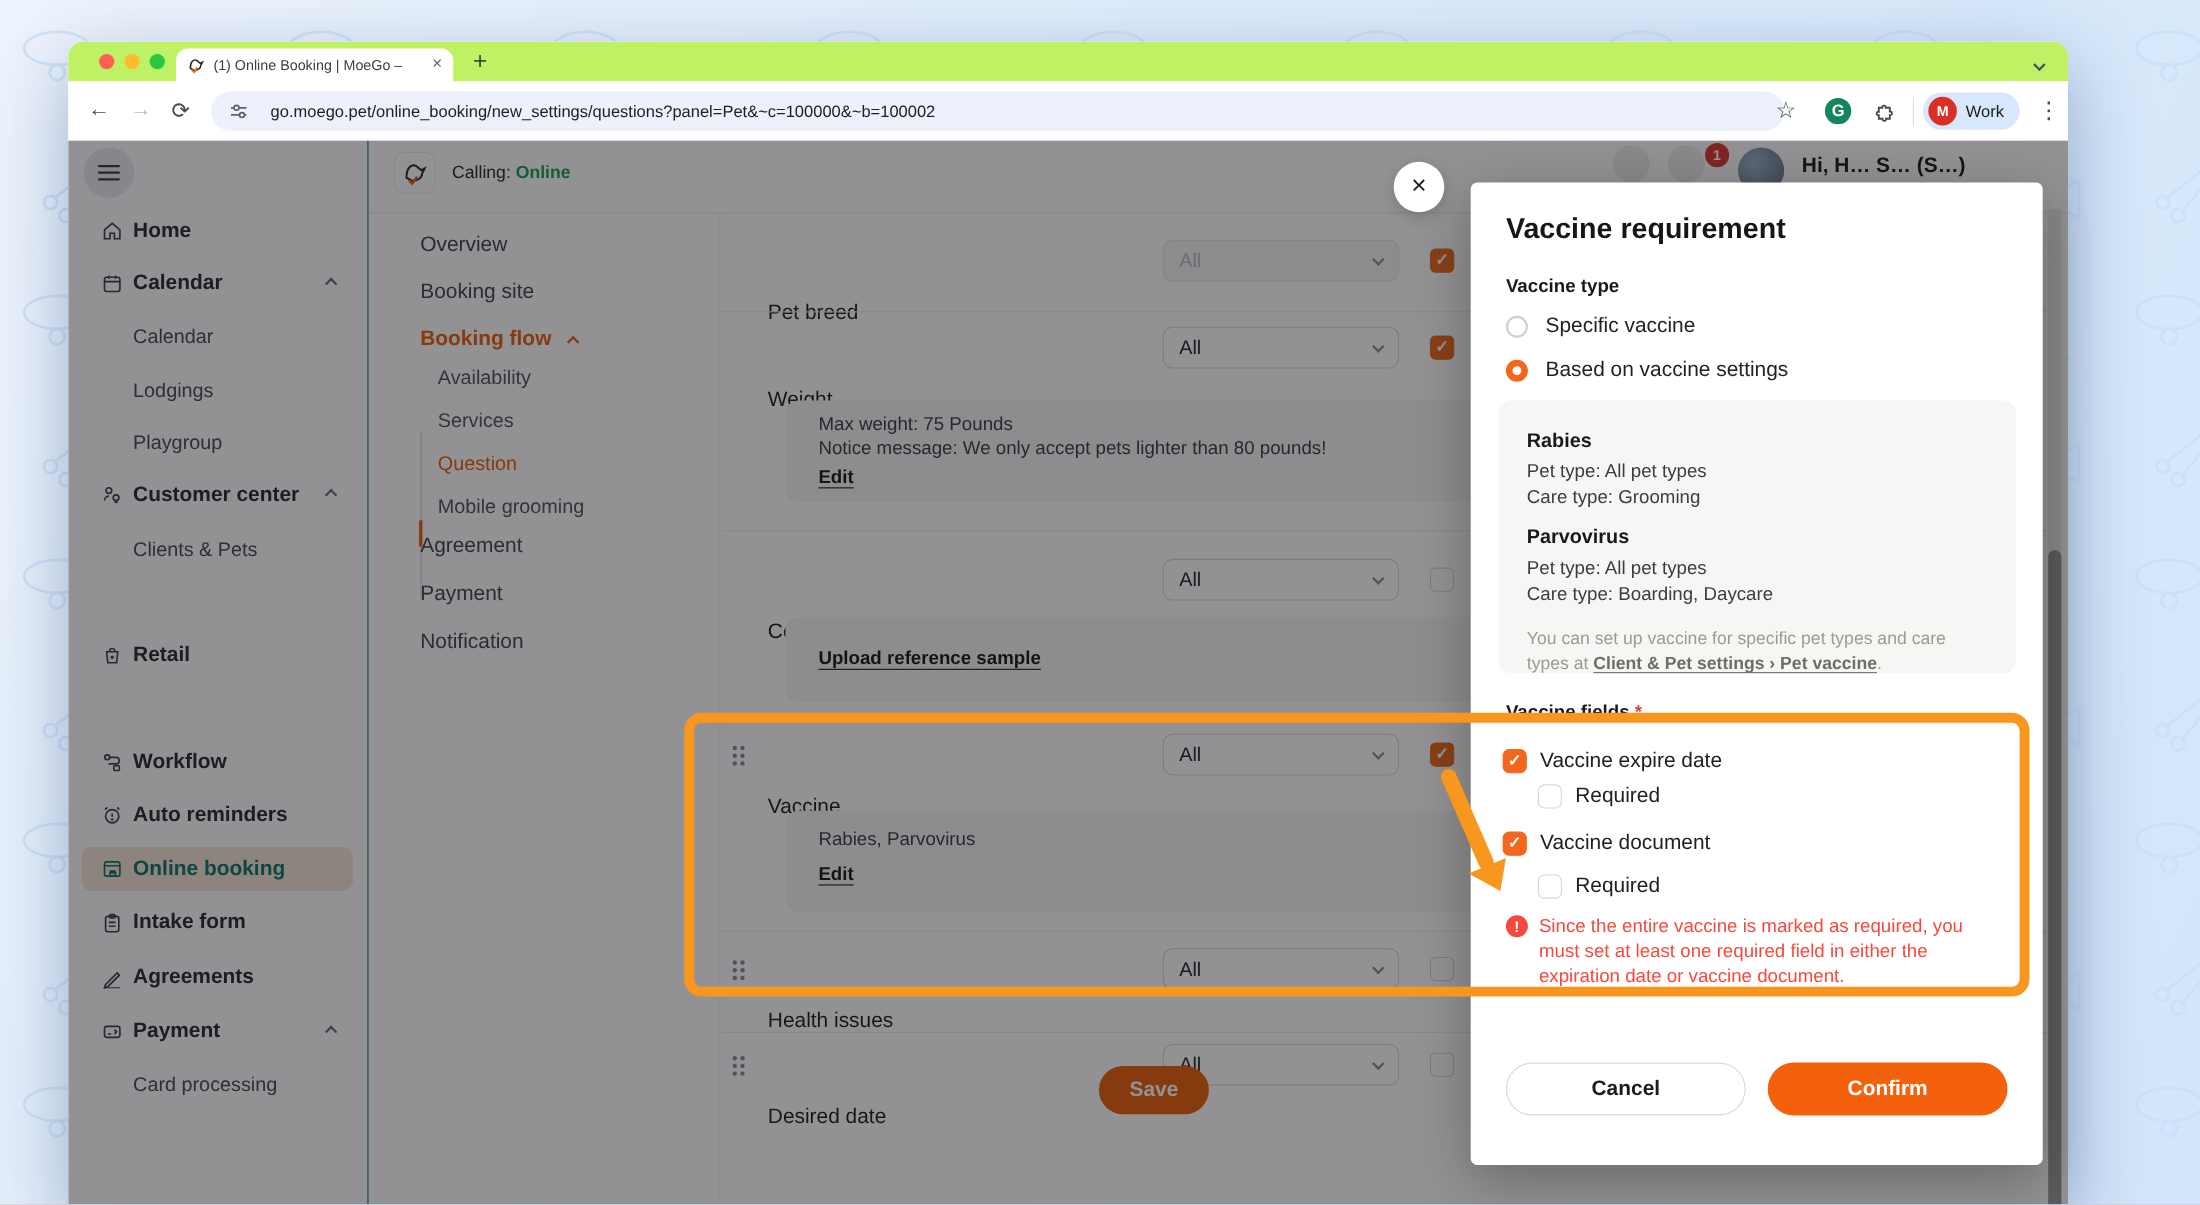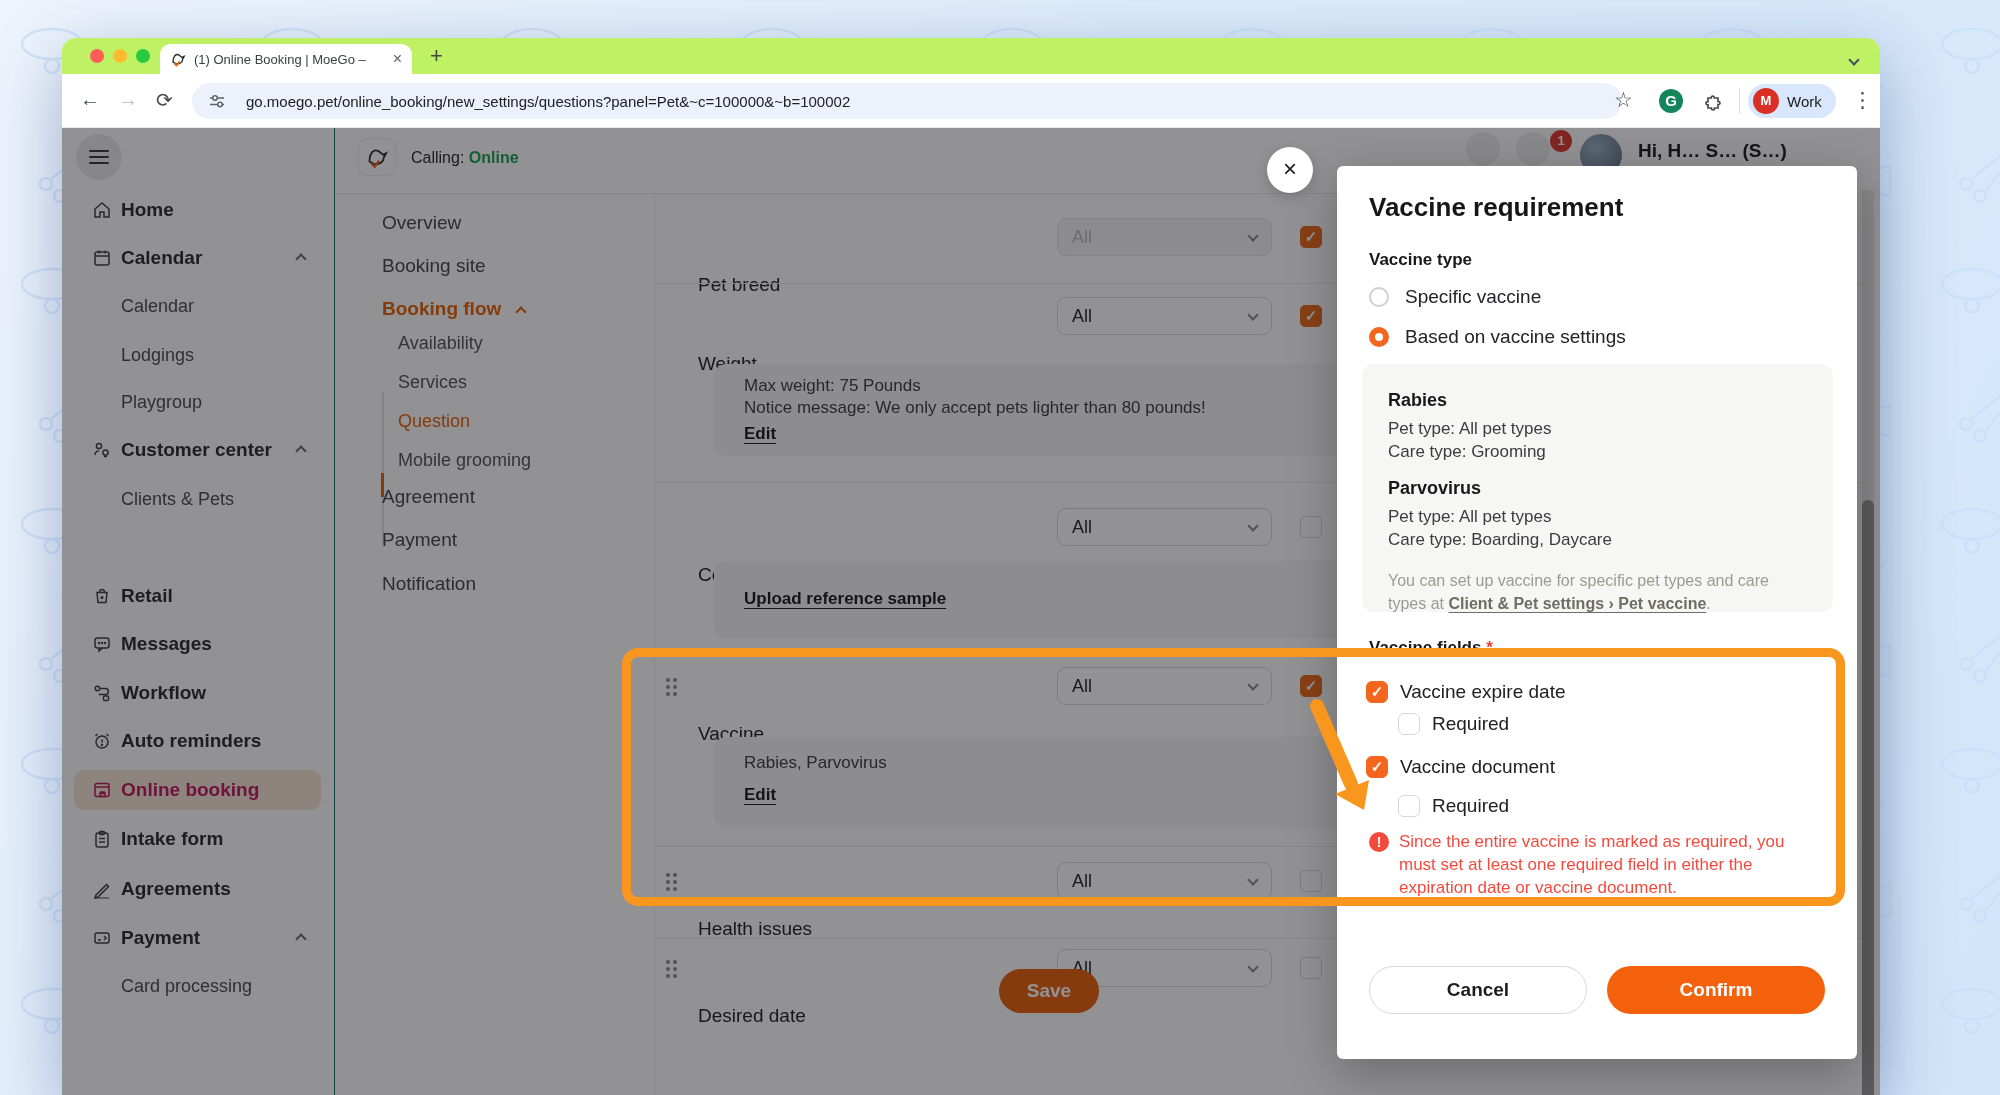--- a/index.html
+++ b/index.html
@@ -49,21 +49,21 @@
   .hamburger { position:absolute; left:14px; top:6px; width:46px; height:46px; border-radius:50%;
     background:#ececee; display:flex; flex-direction:column; justify-content:center; gap:4px; padding:0 13px; }
   .hamburger i { display:block; height:2px; background:#3a3a40; border-radius:1px; }
   .sb-item { position:absolute; left:0; width:273px; height:48px; display:flex; align-items:center; }
   .sb-ico { position:absolute; left:30px; width:20px; height:20px; color:#3f3f46; }
   .sb-ico svg { width:20px; height:20px; stroke:currentColor; fill:none; stroke-width:1.5; }
   .sb-label { position:absolute; left:59px; font-size:19px; font-weight:600; color:#2b2b31; }
   .sb-sub .sb-label { font-weight:400; font-size:18px; color:#4b4b52; }
   .sb-active-pill { position:absolute; left:12px; right:14px; top:4px; bottom:4px;
     background:#f7e5d7; border-radius:10px; }
-  .sb-item.active .sb-label, .sb-item.active .sb-ico { color:#be185d; }
+  .sb-item.active .sb-label, .sb-item.active .sb-ico { color:#0f766e; }
   .chev { display:inline-block; width:8px; height:8px; border-right:2px solid currentColor;
     border-bottom:2px solid currentColor; }
   .chev.up { transform:rotate(-135deg); }
   .chev.down { transform:rotate(45deg); }
   .sb-chev { position:absolute; right:30px; color:#6d6d74; }
 
   
   .subnav { position:absolute; left:274px; top:66px; width:319px; bottom:0; border-right:1px solid #efefef; }
   .sn-item { position:absolute; left:46px; font-size:19px; color:#45454b; }
   .sn-item.sub { left:62px; font-size:18px; color:#55555a; }
@@ -271,30 +271,20 @@
         <span class="sb-label">Clients &amp; Pets</span>
       </div>
       <div class="sb-item" style="top:444px">
         <span class="sb-ico"><svg viewBox="0 0 20 20">
               <path d="M5 6.5h10l-1 10H6z"></path>
               <path d="M7.5 6.5c0-4 5-4 5 0"></path>
               <circle cx="10" cy="11.5" r="0.8"></circle>
             </svg></span>
         <span class="sb-label">Retail</span>
       </div>
-      <div class="sb-item" style="top:492px">
-        <span class="sb-ico"><svg viewBox="0 0 20 20">
-              <rect x="3" y="4" width="14" height="10" rx="2.5"></rect>
-              <path d="M7 14v3l3.5-3"></path>
-              <circle cx="7" cy="9" r="0.5"></circle>
-              <circle cx="10" cy="9" r="0.5"></circle>
-              <circle cx="13" cy="9" r="0.5"></circle>
-            </svg></span>
-        <span class="sb-label">Messages</span>
-      </div>
       <div class="sb-item" style="top:541px">
         <span class="sb-ico"><svg viewBox="0 0 20 20">
               <circle cx="5.5" cy="5.5" r="2.2"></circle>
               <path d="M7.7 5.5h6c3.5 0 3.5 6 0 6h-7"></path>
               <rect x="11.5" y="13" width="5" height="4.5" rx="1"></rect>
             </svg></span>
         <span class="sb-label">Workflow</span>
       </div>
       <div class="sb-item" style="top:589px">
         <span class="sb-ico"><svg viewBox="0 0 20 20">

